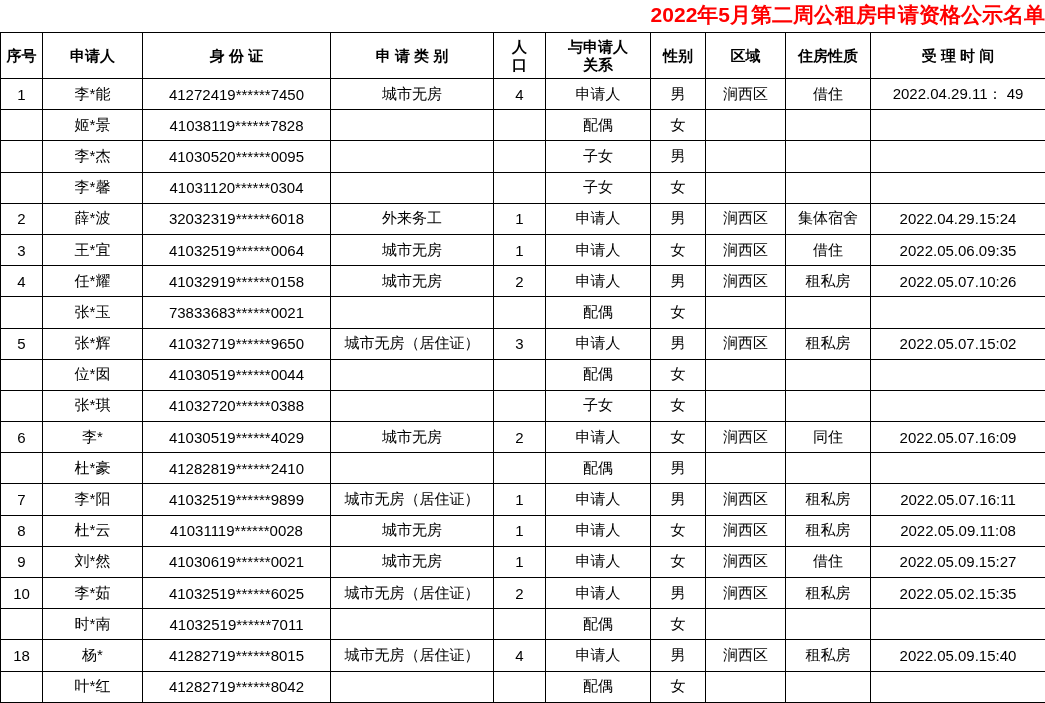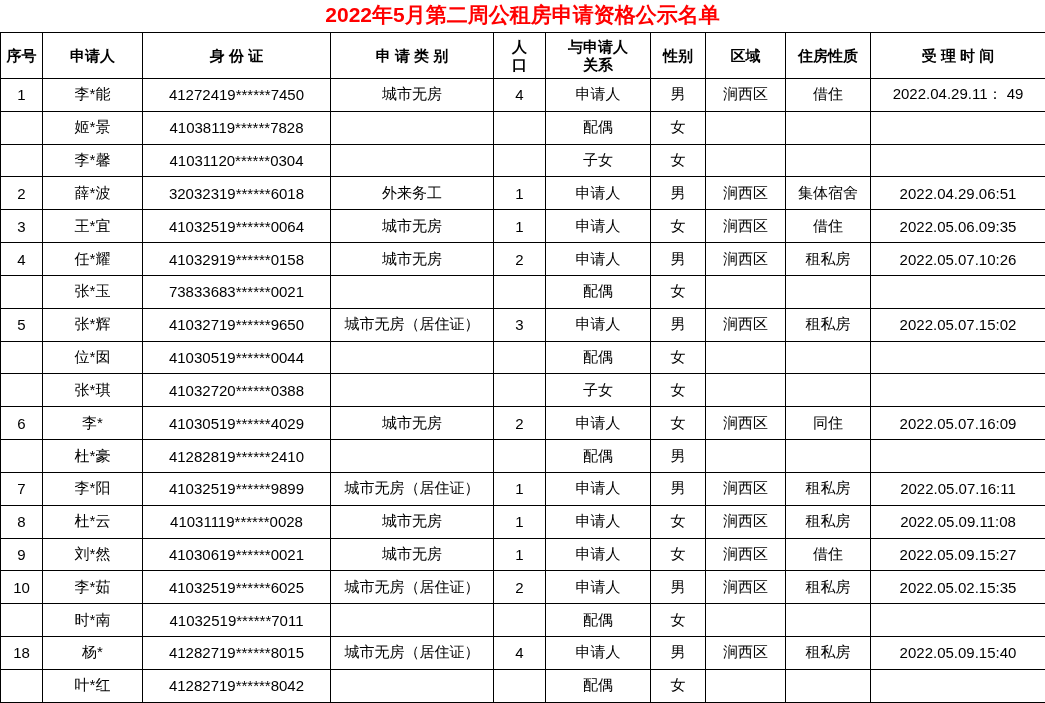--- a/index.html
+++ b/index.html
@@ -8,21 +8,21 @@
     width: 1045px;
     height: 703px;
     overflow: hidden;
     font-family: "Liberation Sans", "DejaVu Sans", sans-serif;
     color: #000000;
   }
   .page { width: 1045px; height: 703px; background: #ffffff; }
   .title {
     height: 32px;
     line-height: 30px;
-    text-align: center;
+    text-align: right;
     font-size: 21px;
     font-weight: bold;
   }
   table.roster {
     width: 1045px;
     height: 671px;
     border-collapse: collapse;
     table-layout: fixed;
   }
   table.roster th, table.roster td {
@@ -112,41 +112,53 @@
           <td></td>
           <td></td>
           <td>配偶</td>
           <td>女</td>
           <td></td>
           <td></td>
           <td></td>
         </tr>
         <tr>
           <td></td>
+          <td>李*杰</td>
+          <td>41030520******0095</td>
+          <td></td>
+          <td></td>
+          <td>子女</td>
+          <td>男</td>
+          <td></td>
+          <td></td>
+          <td></td>
+        </tr>
+        <tr>
+          <td></td>
           <td>李*馨</td>
           <td>41031120******0304</td>
           <td></td>
           <td></td>
           <td>子女</td>
           <td>女</td>
           <td></td>
           <td></td>
           <td></td>
         </tr>
         <tr>
           <td>2</td>
           <td>薛*波</td>
           <td>32032319******6018</td>
           <td>外来务工</td>
           <td>1</td>
           <td>申请人</td>
           <td>男</td>
           <td>涧西区</td>
           <td>集体宿舍</td>
-          <td>2022.04.29.06:51</td>
+          <td>2022.04.29.15:24</td>
         </tr>
         <tr>
           <td>3</td>
           <td>王*宜</td>
           <td>41032519******0064</td>
           <td>城市无房</td>
           <td>1</td>
           <td>申请人</td>
           <td>女</td>
           <td>涧西区</td>

